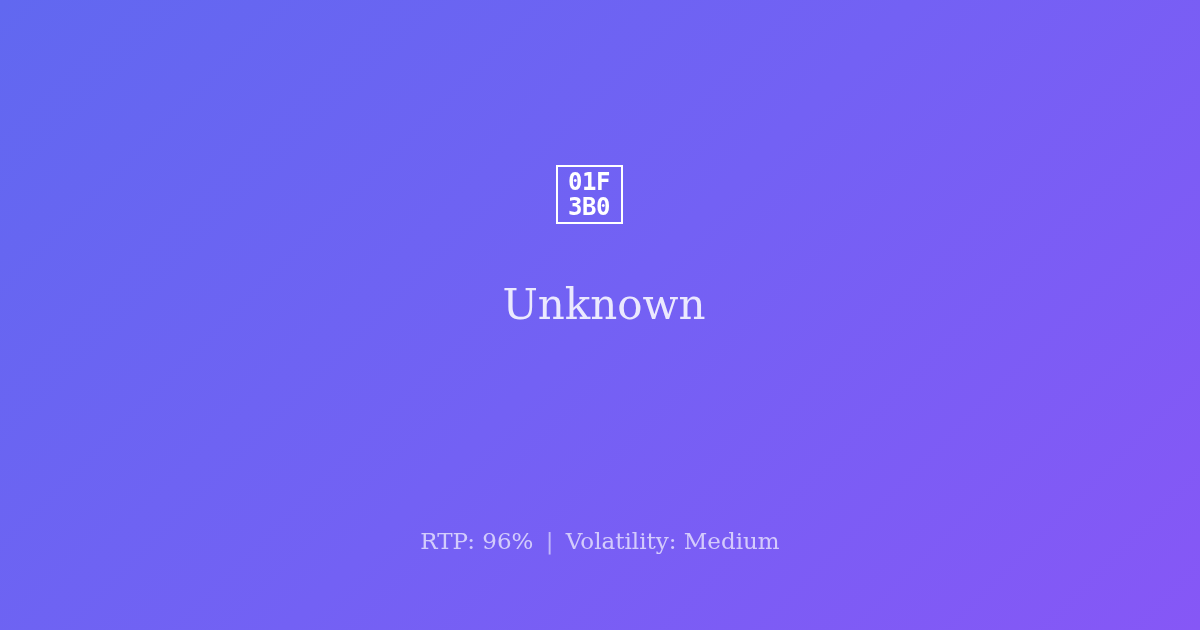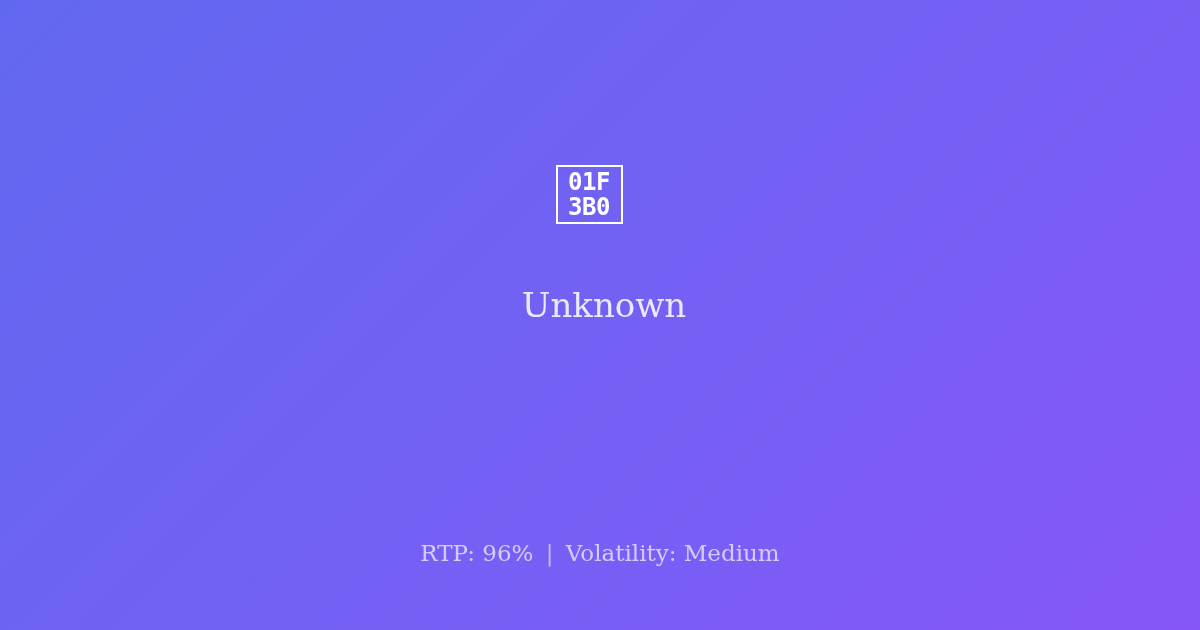--- a/index.html
+++ b/index.html
@@ -81,32 +81,32 @@
     color: #ffffff;
     letter-spacing: 0px;
     margin: 0;
   }
 
   .subtitle {
     margin: 0;
     padding-top: 62px;
     font-family: "DejaVu Serif", "Liberation Serif", serif;
     font-weight: 400;
-    font-size: 34px;
+    font-size: 42px;
     line-height: 38px;
     color: rgba(255, 255, 255, 0.86);
     text-align: center;
   }
 
   
   .meta-line {
     position: absolute;
     left: 0;
     right: 0;
-    bottom: 64px;
+    bottom: 76px;
     text-align: center;
     font-family: "DejaVu Serif", "Liberation Serif", serif;
     font-weight: 400;
     font-size: 23px;
     line-height: 26px;
     color: rgba(255, 255, 255, 0.68);
     margin-top: 19px;
   }
   .meta-line .sep {
     padding: 0 5px;

